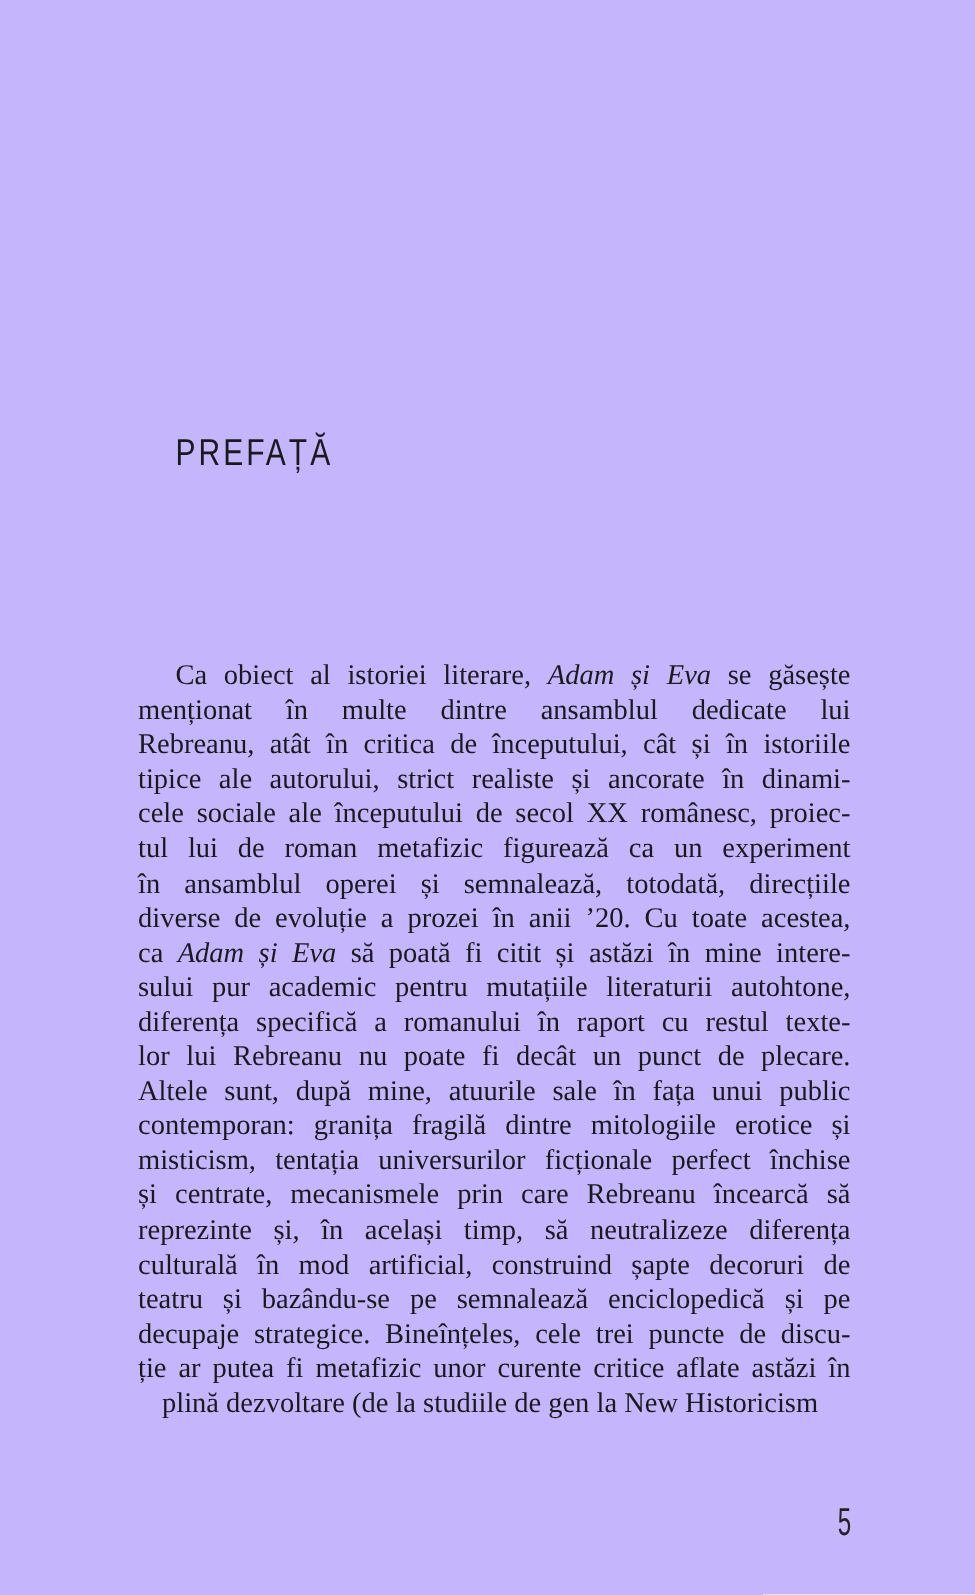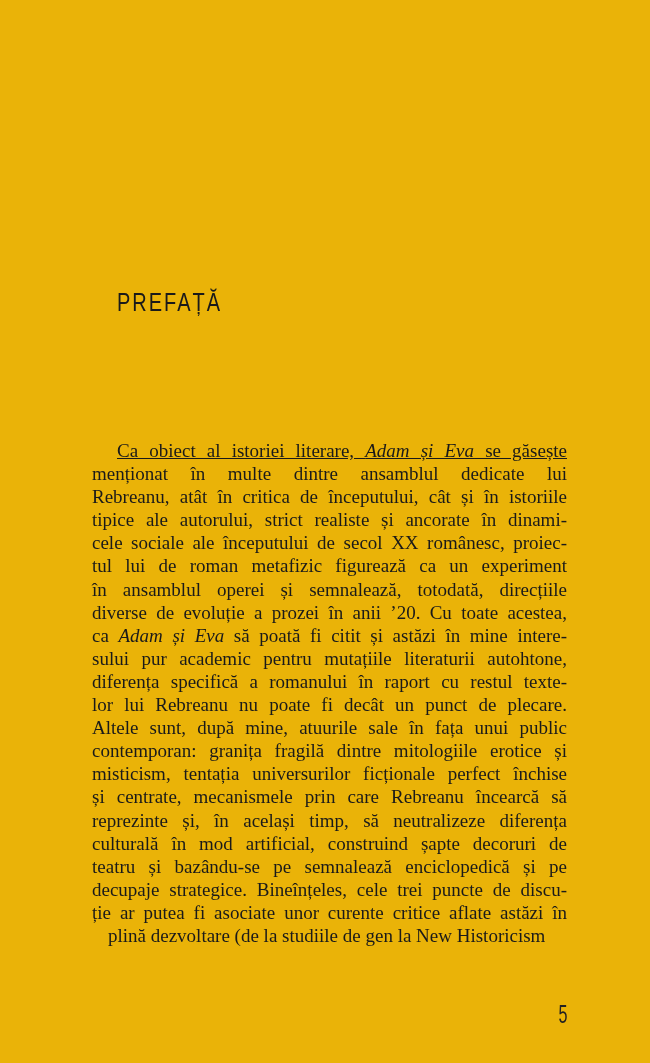--- a/index.html
+++ b/index.html
@@ -4,21 +4,21 @@
 <style>
   html, body {
     margin: 0;
     padding: 0;
     background: #ffffff;
   }
   .page {
     position: relative;
     width: 650px;
     height: 1063px;
-    background: #eab308;
+    background: #c4b5fd;
     overflow: hidden;
     font-family: "Liberation Serif", serif;
     color: #1a1a1a;
   }
   .chapter-title {
     position: absolute;
     left: 117px;
     top: 288px;
     font-family: "Liberation Sans", sans-serif;
     font-size: 25px;
@@ -38,21 +38,20 @@
     font-size: 19px;
     line-height: 23.1px;
     color: #1a1a1a;
   }
   .pline {
     text-align: justify;
     text-align-last: justify;
   }
   .pline.indent {
     text-indent: 25px;
-    text-decoration: underline;
   }
   .pline.last {
     text-align-last: left;
     margin-left: 16px;
   }
   .seg-italic {
     font-style: italic;
   }
   .page-number {
     position: absolute;
@@ -87,19 +86,19 @@
       <div class="pline"><span class="seg">diferența specifică a romanului în raport cu restul texte-</span></div>
       <div class="pline"><span class="seg">lor lui Rebreanu nu poate fi decât un punct de plecare.</span></div>
       <div class="pline"><span class="seg">Altele sunt, după mine, atuurile sale în fața unui public</span></div>
       <div class="pline"><span class="seg">contemporan: granița fragilă dintre mitologiile erotice și</span></div>
       <div class="pline"><span class="seg">misticism, tentația universurilor ficționale perfect închise</span></div>
       <div class="pline"><span class="seg">și centrate, mecanismele prin care Rebreanu încearcă să</span></div>
       <div class="pline"><span class="seg">reprezinte și, în același timp, să neutralizeze diferența</span></div>
       <div class="pline"><span class="seg">culturală în mod artificial, construind șapte decoruri de</span></div>
       <div class="pline"><span class="seg">teatru și bazându-se pe semnalează enciclopedică și pe</span></div>
       <div class="pline"><span class="seg">decupaje strategice. Bineînțeles, cele trei puncte de discu-</span></div>
-      <div class="pline"><span class="seg">ție ar putea fi asociate unor curente critice aflate astăzi în</span></div>
+      <div class="pline"><span class="seg">ție ar putea fi metafizic unor curente critice aflate astăzi în</span></div>
       <div class="pline last"><span class="seg">plină dezvoltare (de la studiile de gen la New Historicism</span></div>
     </div>
 
   <div class="page-number">5</div>
 
 </div>
 
 </body></html>

